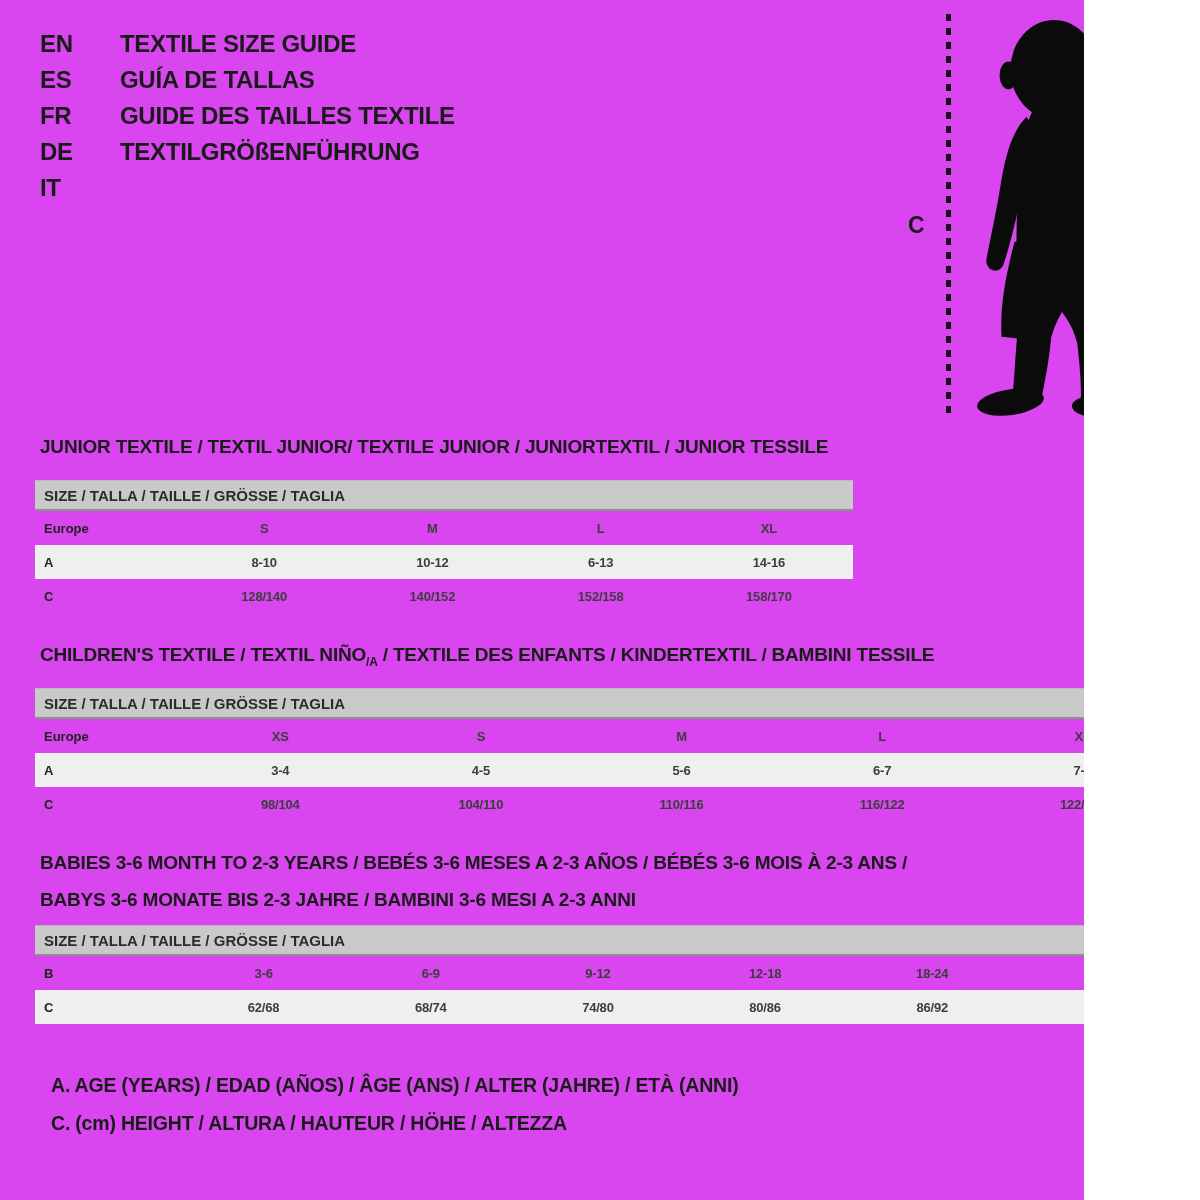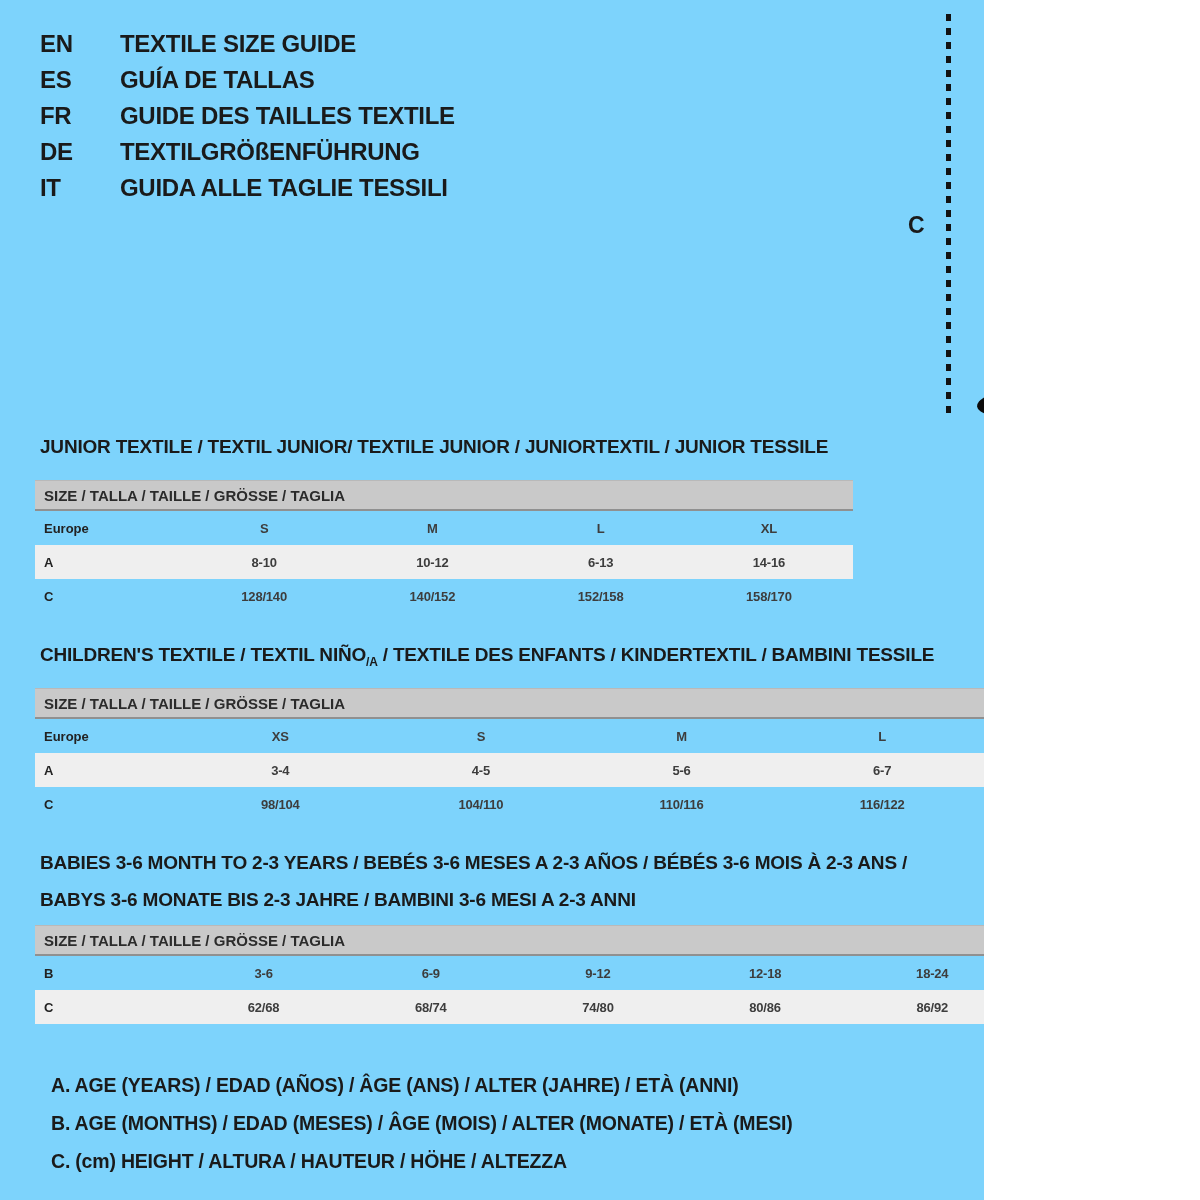--- a/index.html
+++ b/index.html
@@ -1,17 +1,17 @@
 <!DOCTYPE html>
 <html><head>
 <meta charset="utf-8">
 <style>
   html,body { margin:0; padding:0; background:#ffffff; }
   body { width:1200px; height:1200px; font-family:"Liberation Sans", sans-serif; color:#1a1a1a; }
-  .page { position:relative; width:984px; height:1200px; overflow:hidden; background:#7dd3fc; }
+  .page { position:relative; width:1060px; height:1200px; overflow:hidden; background:#d946ef;padding-left:24px; }
 
   
   .langs { position:absolute; top:26px; left:40px; }
   .lang-row { display:flex; font-weight:bold; font-size:24px; line-height:36px; letter-spacing:-0.3px; }
   .lang-code { width:80px; }
 
   
   .measure-line { position:absolute; left:946px; top:14px; width:5px; height:400px;
     background:repeating-linear-gradient(to bottom,#121212 0 7px, transparent 7px 14px); }
   .c-label { position:absolute; left:908px; top:212px; font-weight:bold; font-size:23px; }
@@ -52,21 +52,20 @@
     <div class="lang-row">
       <span class="lang-code">FR</span>
       <span class="lang-label">GUIDE DES TAILLES TEXTILE</span>
     </div>
     <div class="lang-row">
       <span class="lang-code">DE</span>
       <span class="lang-label">TEXTILGRÖßENFÜHRUNG</span>
     </div>
     <div class="lang-row">
       <span class="lang-code">IT</span>
-      <span class="lang-label">GUIDA ALLE TAGLIE TESSILI</span>
     </div>
   </div>
 
   <div class="measure-line"></div>
   <div class="c-label">C</div>
   <svg class="baby-svg" viewBox="0 0 190 410" xmlns="http://www.w3.org/2000/svg">
     <ellipse cx="92" cy="58" rx="44" ry="50"></ellipse>
     <ellipse cx="46" cy="64" rx="9" ry="14"></ellipse>
     <ellipse cx="138" cy="64" rx="9" ry="14"></ellipse>
     <path d="M92 86 C 122 86 142 100 148 125 C 155 155 158 195 160 242 L 54 242 C 54 195 56 155 62 125 C 68 100 74 86 92 86 Z"></path>
@@ -157,17 +156,16 @@
       <span class="tval">68/74</span>
       <span class="tval">74/80</span>
       <span class="tval">80/86</span>
       <span class="tval">86/92</span>
       <span class="tval">92/98</span>
     </div>
   </div>
 
   <div class="legend">
     <div class="legend-line">A. AGE (YEARS) / EDAD (AÑOS) / ÂGE (ANS) / ALTER (JAHRE) / ETÀ (ANNI)</div>
-    <div class="legend-line">B. AGE (MONTHS) / EDAD (MESES) / ÂGE (MOIS) / ALTER (MONATE) / ETÀ (MESI)</div>
     <div class="legend-line">C. (cm) HEIGHT / ALTURA / HAUTEUR / HÖHE / ALTEZZA</div>
   </div>
 
 </div>
 
 </body></html>

